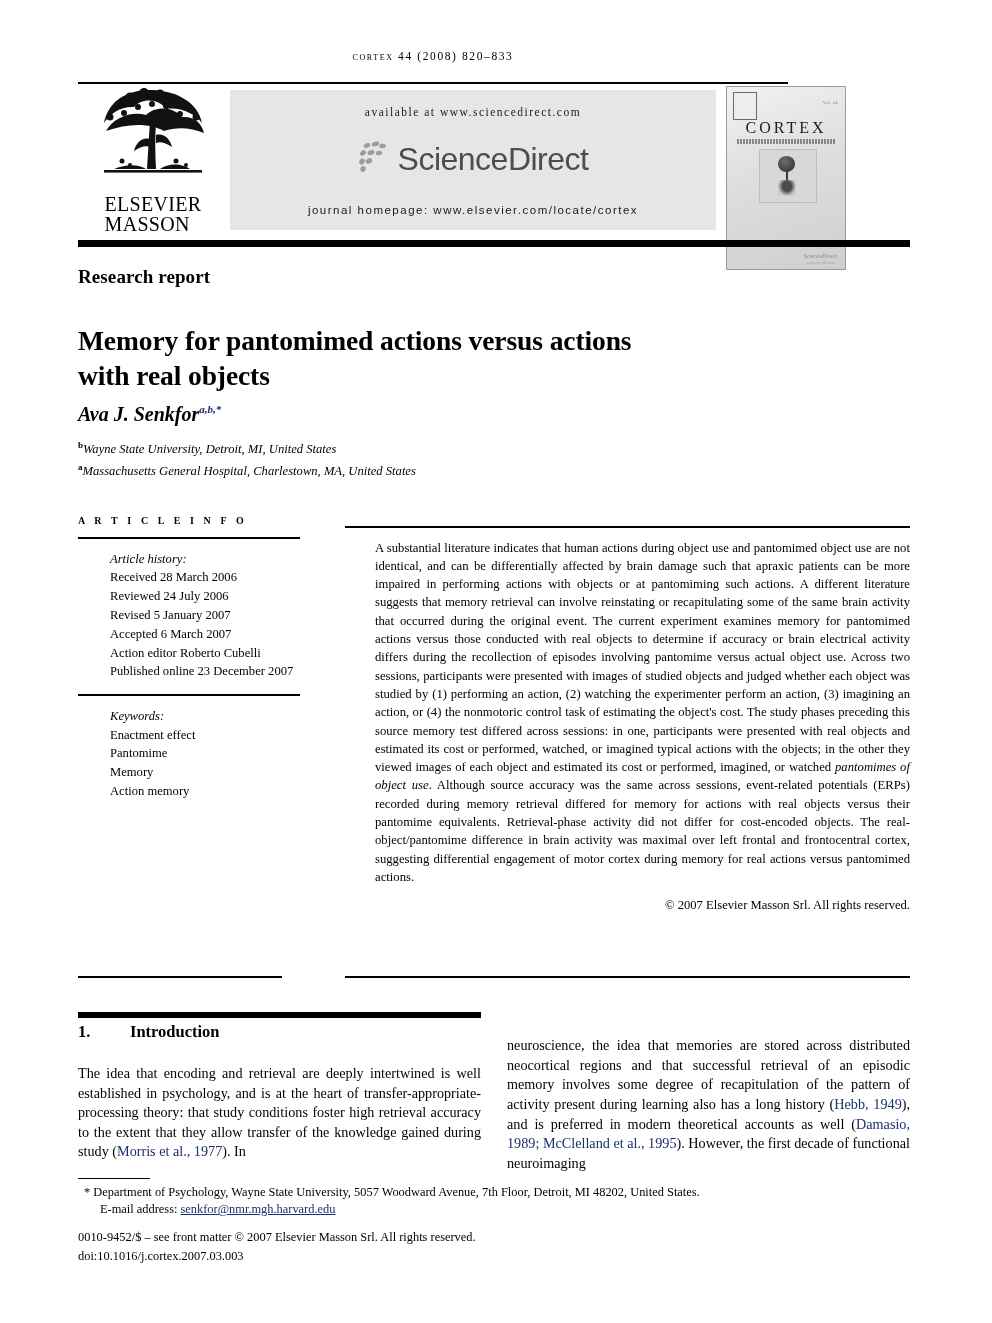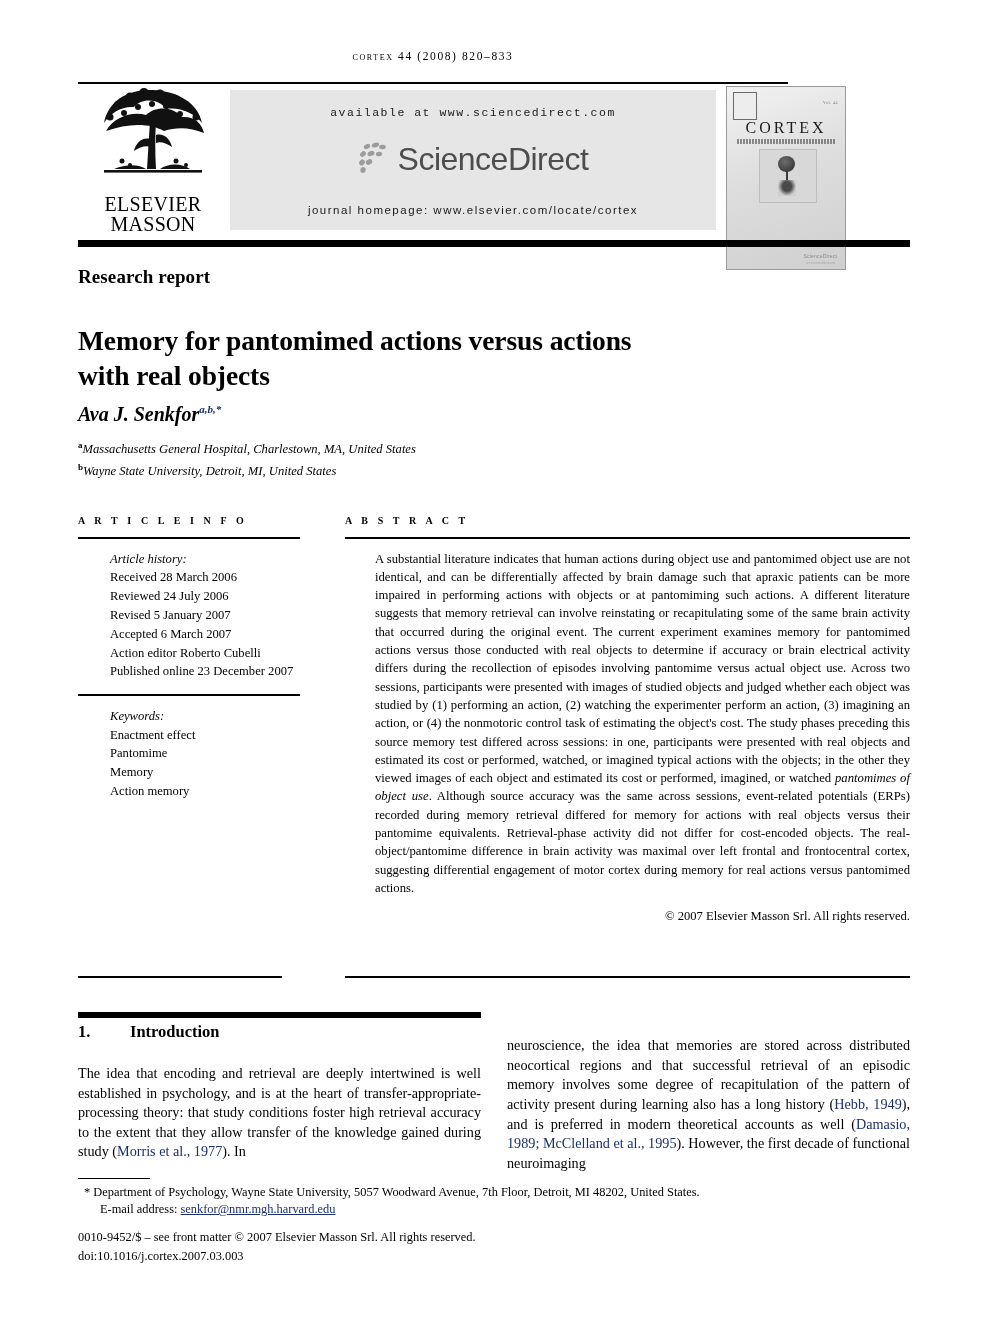--- a/index.html
+++ b/index.html
@@ -61,40 +61,40 @@
     flex-direction: column;
     align-items: center;
     justify-content: flex-end;
   }
   .tree-svg { display:block; }
   .elsevier-wordmark {
     font-family: "Liberation Serif", serif;
     font-size: 20px;
     line-height: 20px;
     letter-spacing: 0.3px;
-    text-align: center;
+    text-align: left;
     margin-top: 7px;
   }
   .elsevier-wordmark div { white-space: nowrap; }
 
   .sd-banner {
     position: absolute;
     left: 152px; top: 4px;
     width: 486px;
     height: 140px;
     background: #e6e6e6;
     display: flex;
     flex-direction: column;
     align-items: center;
     justify-content: space-between;
     padding: 16px 0 14px 0;
     box-sizing: border-box;
   }
   .sd-avail {
-    font-family: Liberation Mono, monospace;
+    font-family: Liberation Serif, serif;
     font-size: 11.5px;
     letter-spacing: 1.5px;
     color: #1a1a1a;
     text-align: center;
   }
   .sd-logo-row {
     display: flex;
     align-items: center;
     gap: 6px;
     margin-top: -4px;
@@ -470,22 +470,22 @@
   <div class="rule-thick-header"></div>
 
   <div class="research-report">Research report</div>
   <h1 class="article-title">Memory for pantomimed actions versus actions with real objects</h1>
 
   <div class="author-line">
     <span>Ava J. Senkfor</span><sup>a,b,*</sup>
   </div>
 
   <div class="affiliations">
+    <div><sup>b</sup><span>Wayne State University, Detroit, MI, United States</span></div>
     <div><sup>a</sup><span>Massachusetts General Hospital, Charlestown, MA, United States</span></div>
-    <div><sup>b</sup><span>Wayne State University, Detroit, MI, United States</span></div>
   </div>
 
   <div class="col-info">
     <div class="sec-head">A R T I C L E   I N F O</div>
     <div class="hr-thin"></div>
     <div class="info-block">
       <div class="lead">Article history:</div>
       <div>Received 28 March 2006</div>
       <div>Reviewed 24 July 2006</div>
       <div>Revised 5 January 2007</div>
@@ -497,21 +497,20 @@
     <div class="info-block">
       <div class="lead">Keywords:</div>
       <div>Enactment effect</div>
       <div>Pantomime</div>
       <div>Memory</div>
       <div>Action memory</div>
     </div>
   </div>
 
   <div class="col-abstract">
-    <div class="sec-head">A B S T R A C T</div>
     <div class="hr-thin"></div>
     <div class="abstract-body"><span>A substantial literature indicates that human actions during object use and pantomimed object use are not identical, and can be differentially affected by brain damage such that apraxic patients can be more impaired in performing actions with objects or at pantomiming such actions. A different literature suggests that memory retrieval can involve reinstating or recapitulating some of the same brain activity that occurred during the original event. The current experiment examines memory for pantomimed actions versus those conducted with real objects to determine if accuracy or brain electrical activity differs during the recollection of episodes involving pantomime versus actual object use. Across two sessions, participants were presented with images of studied objects and judged whether each object was studied by (1) performing an action, (2) watching the experimenter perform an action, (3) imagining an action, or (4) the nonmotoric control task of estimating the object's cost. The study phases preceding this source memory test differed across sessions: in one, participants were presented with real objects and estimated its cost or performed, watched, or imagined typical actions with the objects; in the other they viewed images of each object and estimated its cost or performed, imagined, or watched </span><em>pantomimes of object use</em><span>. Although source accuracy was the same across sessions, event-related potentials (ERPs) recorded during memory retrieval differed for memory for actions with real objects versus their pantomime equivalents. Retrieval-phase activity did not differ for cost-encoded objects. The real-object/pantomime difference in brain activity was maximal over left frontal and frontocentral cortex, suggesting differential engagement of motor cortex during memory for real actions versus pantomimed actions.</span></div>
     <div class="copyright">© 2007 Elsevier Masson Srl. All rights reserved.</div>
   </div>
 
   <div class="rule-below-left"></div>
   <div class="rule-below-right"></div>
   <div class="rule-intro-bar"></div>
 
   <div class="body-col-left">

